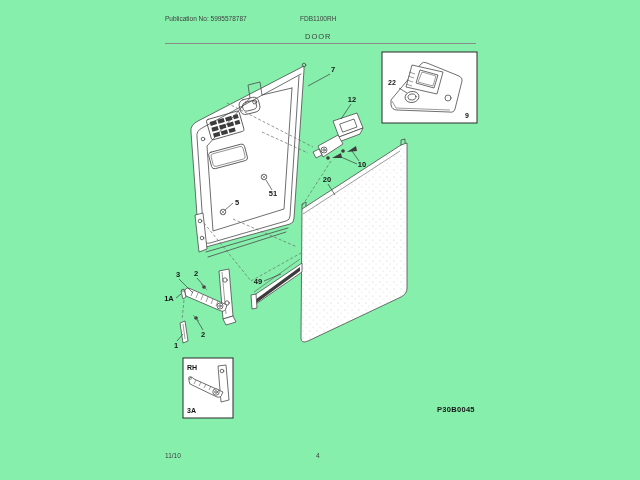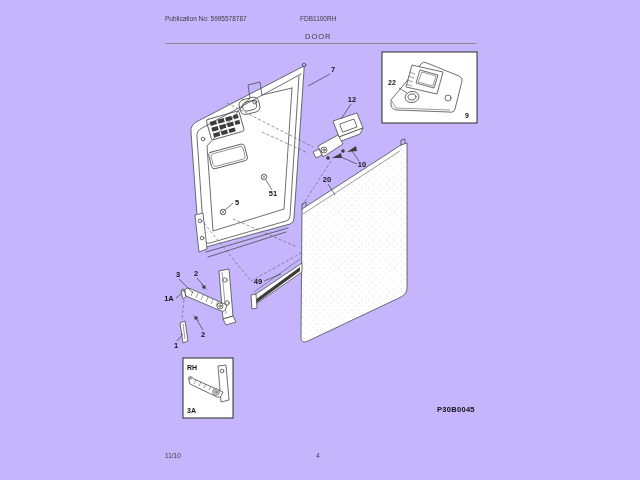--- a/index.html
+++ b/index.html
@@ -1,16 +1,16 @@
 <!DOCTYPE html>
 <html><head>
 <meta charset="utf-8">
 <style>
   html,body{margin:0;padding:0;background:#fff;}
-  .page{position:relative;width:640px;height:480px;background:#c4b5fd;overflow:hidden;
+  .page{position:relative;width:640px;height:480px;background:#86efac;overflow:hidden;
         font-family:"Liberation Sans",sans-serif;}
   .hdr-pub{position:absolute;left:165px;top:15px;font-size:6.5px;color:#3d3d3d;}
   .hdr-model{position:absolute;left:300px;top:15px;font-size:6.5px;color:#3d3d3d;}
   .hdr-title{position:absolute;left:305px;top:32px;font-size:7.5px;letter-spacing:1px;color:#3d3d3d;}
   .hdr-rule{position:absolute;left:165px;top:43px;width:311px;height:0;border-top:1px solid #8a8a8a;}
   .ftr-date{position:absolute;left:165px;top:452px;font-size:6.5px;color:#3d3d3d;}
   .ftr-page{position:absolute;left:316px;top:452px;font-size:6.5px;color:#3d3d3d;}
   svg{position:absolute;left:0;top:0;}
   .ln{stroke:#4a4a4a;stroke-width:.8;fill:none;stroke-linejoin:round;stroke-linecap:round;}
   .lnw{stroke:#4a4a4a;stroke-width:.8;fill:#ffffff;stroke-linejoin:round;}

